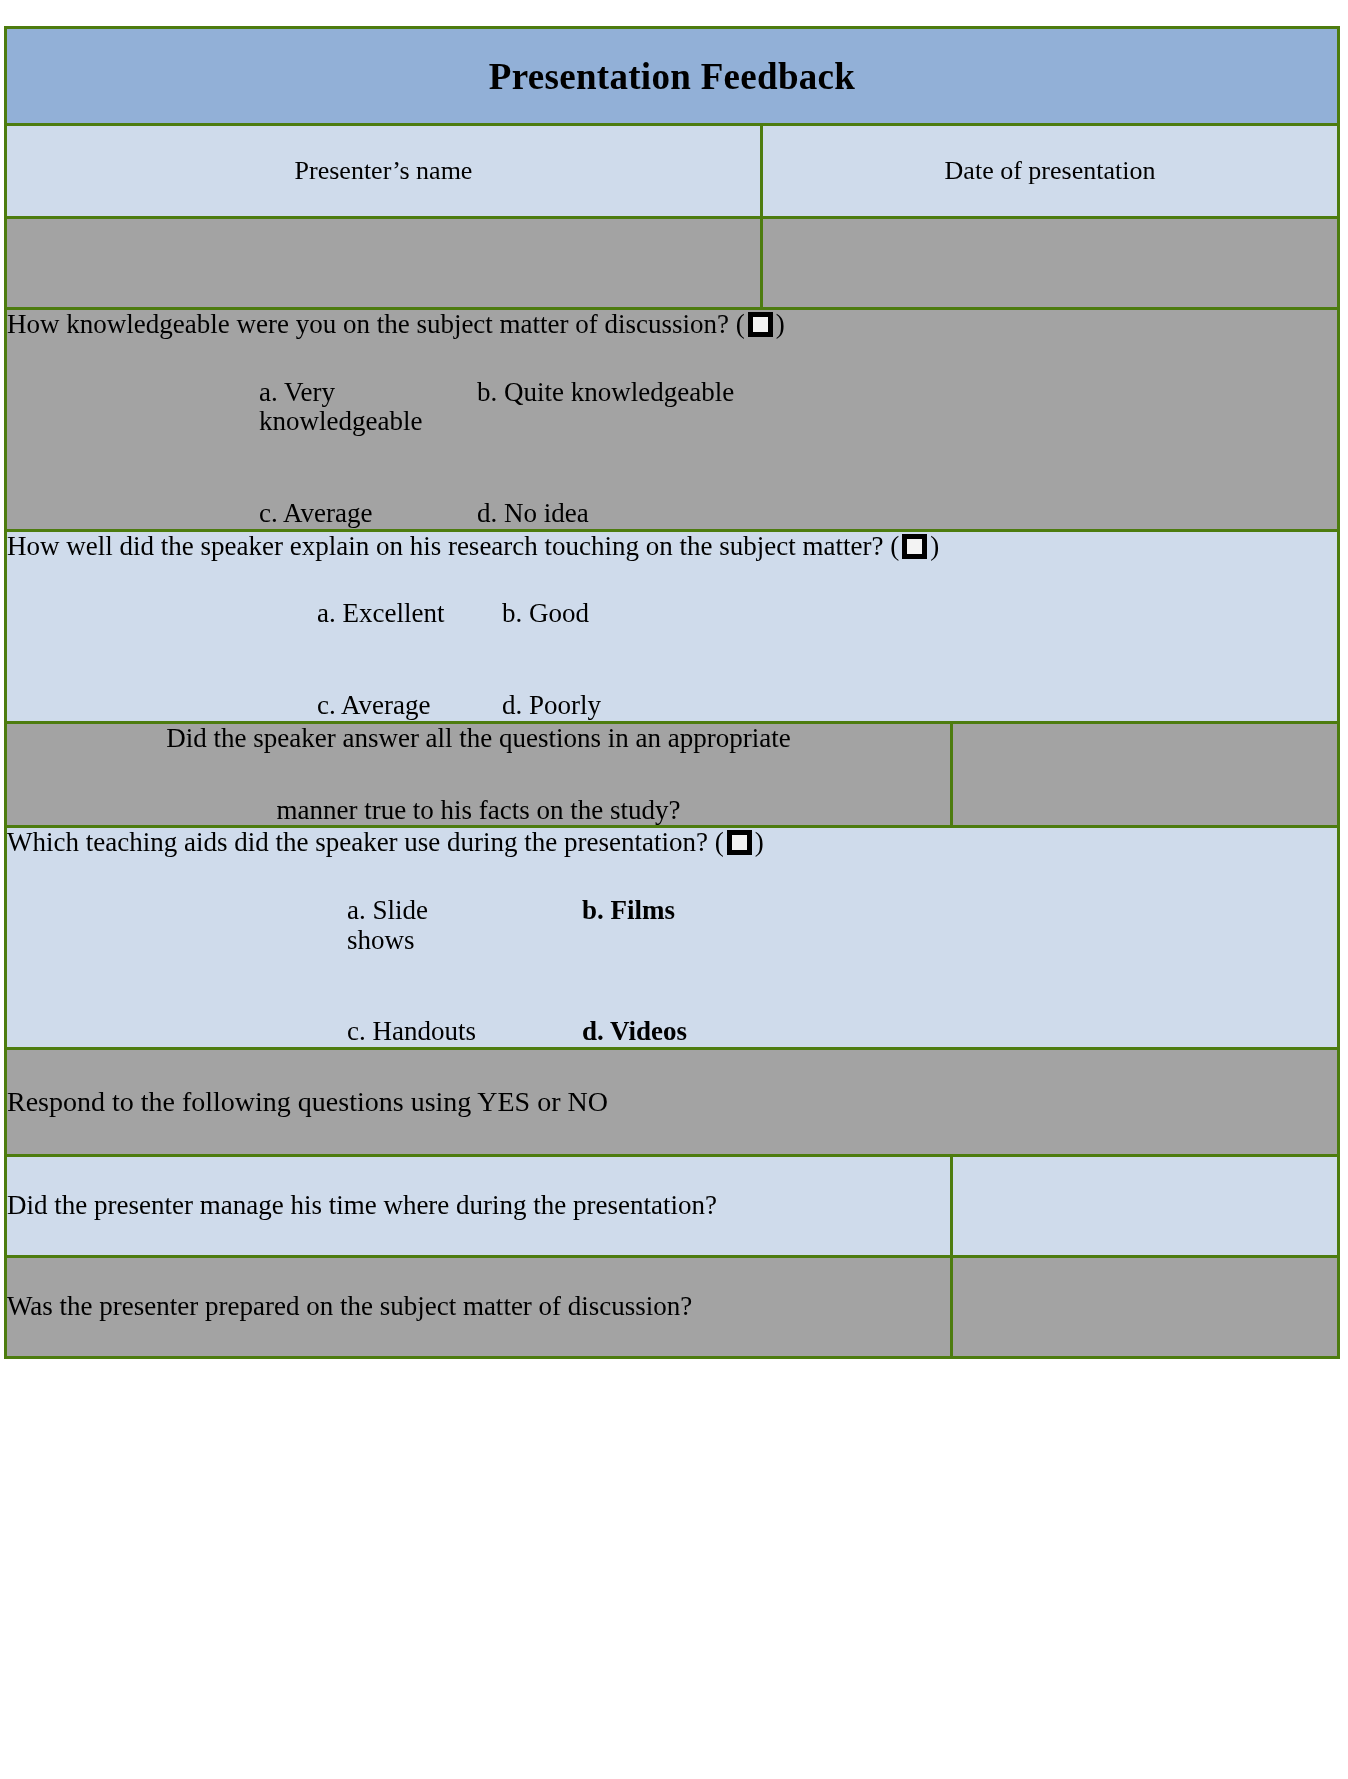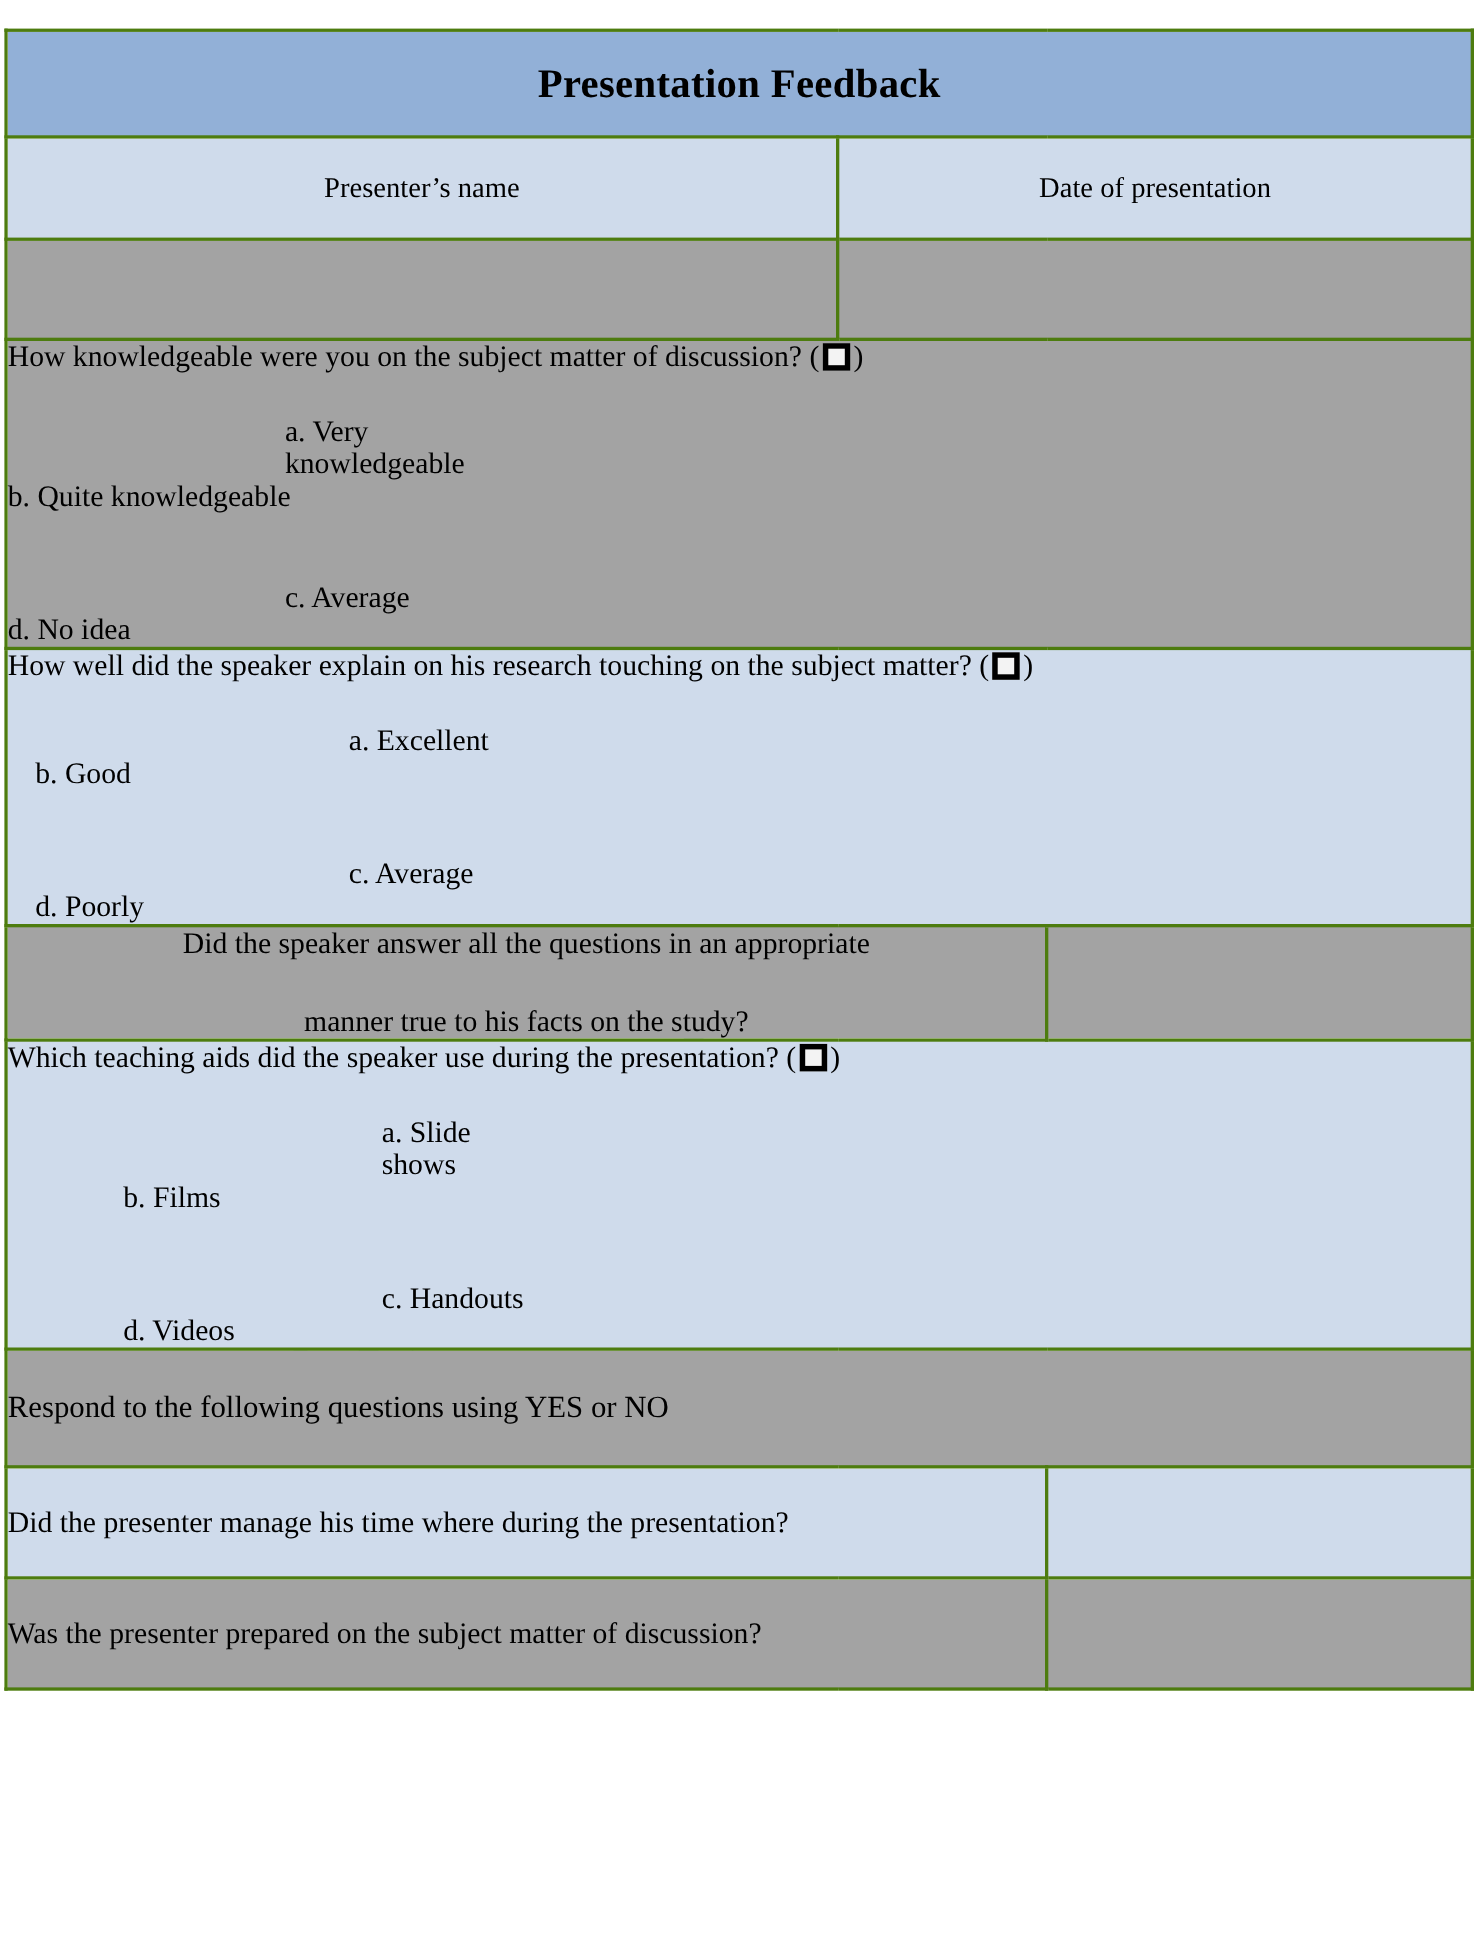--- a/index.html
+++ b/index.html
@@ -101,41 +101,40 @@
     white-space: nowrap;
   }
   .opts {
     margin-top: 38px;
   }
   .opt-row {
     display: flex;
     font-size: 27px;
     line-height: 1.1;
     margin-top: 0;
-    flex-direction: column;
   }
   .opt-row + .opt-row { margin-top: 62px; }
   .opt-a {
     width: 470px;
     padding-left: 255px;
     box-sizing: border-box;
   }
   .opt-b {
     width: 400px;
     padding-left: 0;
     box-sizing: border-box;
   }
 
   
   .opts.q1 .opt-a { padding-left: 252px; }
   .opts.q1 .opt-b { padding-left: 0; }
   .opts.q2 .opt-a { padding-left: 310px; }
   .opts.q2 .opt-b { padding-left: 25px; }
   .opts.q4 .opt-a { padding-left: 340px; }
-  .opts.q4 .opt-b { padding-left: 105px; }
+  .opts.q4 .opt-b { padding-left: 105px; font-weight: bold; }
 
   
   .cbox {
     display: inline-block;
     width: 25px;
     height: 25px;
     border: 5px solid #000000;
     background: #f3f3f3;
     vertical-align: -4px;
     margin: 0 3px;

